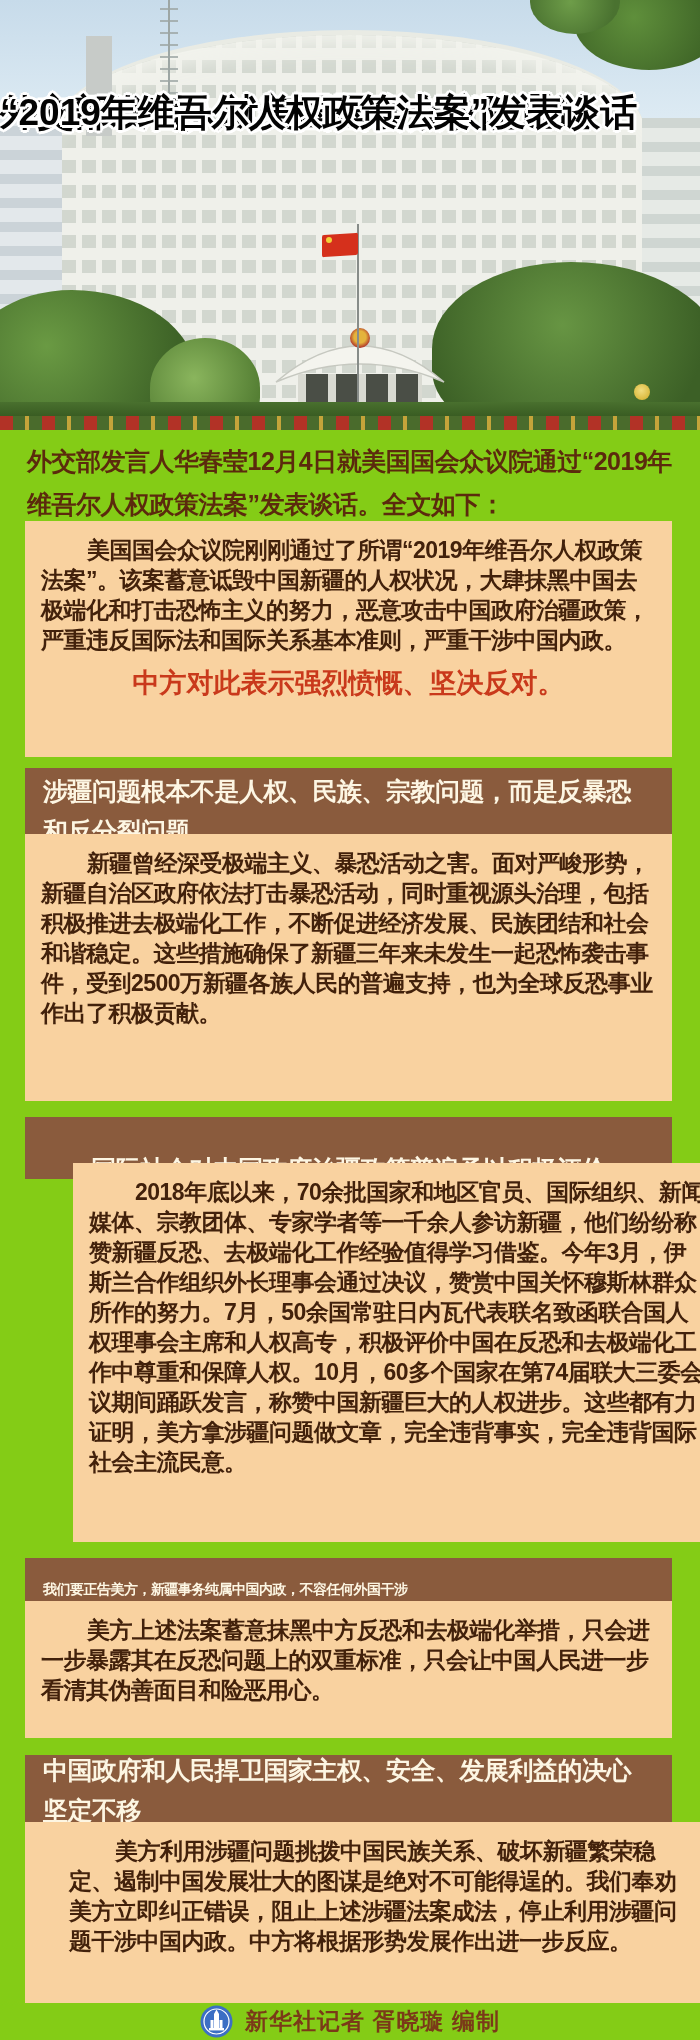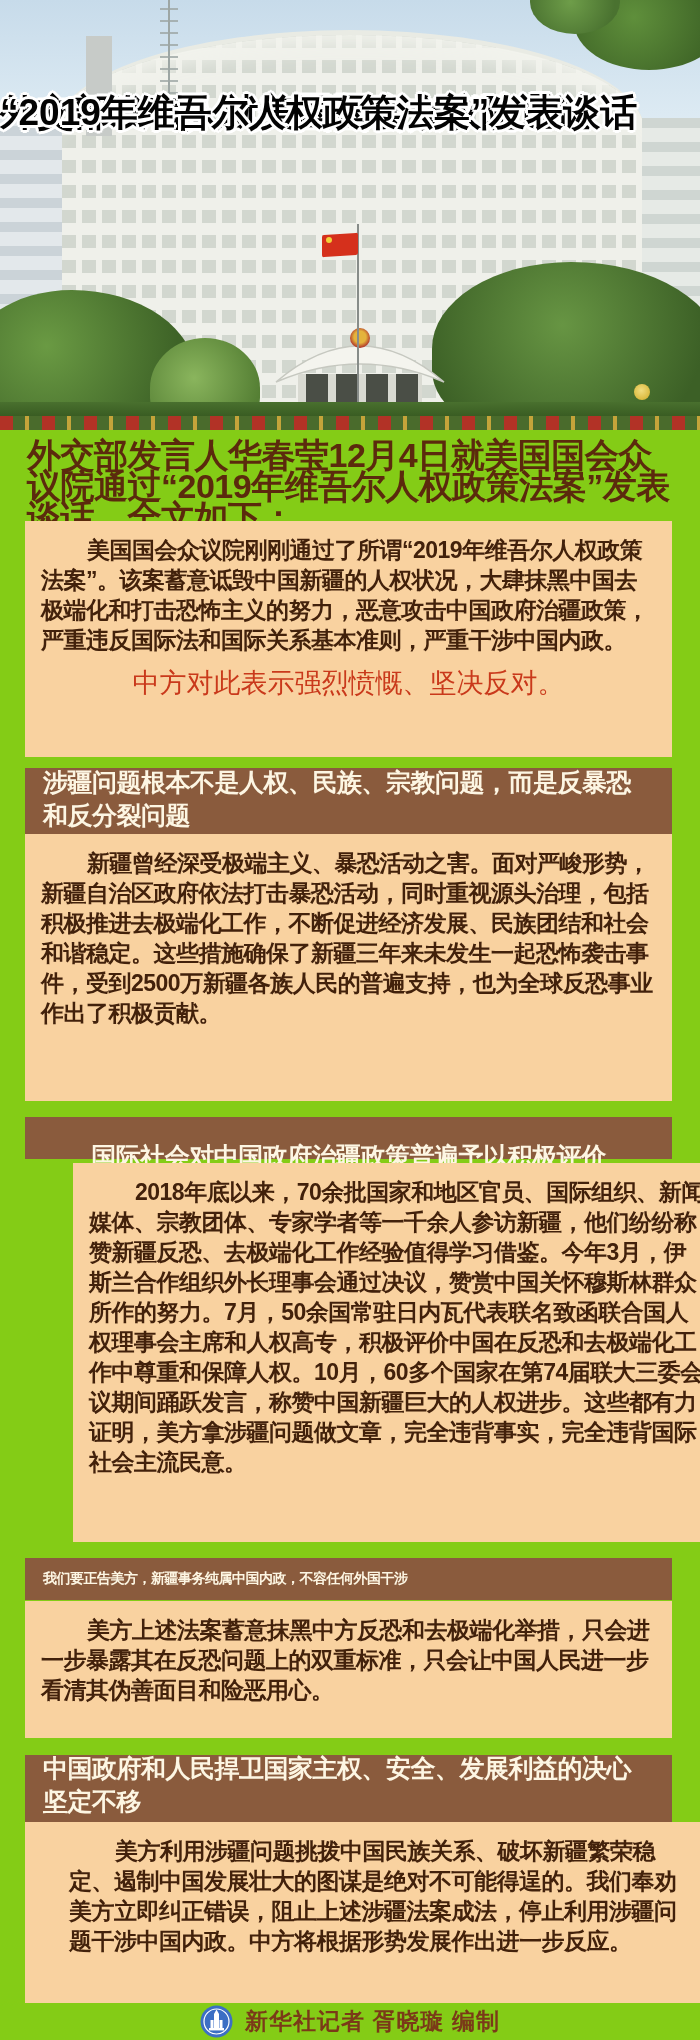--- a/index.html
+++ b/index.html
@@ -54,30 +54,30 @@
   .flowers{left:0;top:416px;width:700px;height:14px;
     background:repeating-linear-gradient(90deg,#B23226 0 13px,#4A6B2C 13px 25px,#C5A43A 25px 29px,#4A6B2C 29px 42px);}
   .lamp{left:634px;top:384px;width:16px;height:16px;border-radius:50%;
     background:radial-gradient(circle at 45% 40%,#F2DD7E,#D9B83C 75%);}
   .title{left:0;right:0;top:86px;text-align:center;color:#030303;
     font-size:37px;line-height:53px;font-weight:900;letter-spacing:0;
     text-shadow:-2px -2px 0 #fff,2px -2px 0 #fff,-2px 2px 0 #fff,2px 2px 0 #fff,
       0 -3px 0 #fff,0 3px 0 #fff,-3px 0 0 #fff,3px 0 0 #fff;}
   
   .intro{position:absolute;left:27px;right:27px;top:440px;margin:0;
-    color:#5B2A0D;font-size:34px;line-height:31px;font-weight:700;letter-spacing:-.5px;}
+    color:#5B2A0D;font-size:25px;line-height:43px;font-weight:700;letter-spacing:-.5px;}
   .box{position:absolute;left:25px;width:615px;background:#F9D2A0;padding:14px 16px 0;}
   .para{margin:0;color:#42210B;font-size:23px;line-height:30px;font-weight:600;
     letter-spacing:-.5px;text-indent:2em;}
   .box-statement{top:521px;height:222px;}
   .emph{margin:8px 0 8px;text-align:center;color:#C9391B;font-size:27px;
-    line-height:40px;font-weight:400;text-indent:0;letter-spacing:0;}
+    line-height:40px;font-weight:700;text-indent:0;letter-spacing:0;}
   .bar{position:absolute;left:25px;width:611px;background:#8A5B3D;color:#FDF6E3;
-    font-weight:700;font-size:25px;line-height:33px;padding:2px 18px;
-    letter-spacing:-.5px;display:flex;align-items:center;font-family:Liberation Mono, monospace;}
+    font-weight:700;font-size:25px;line-height:40px;padding:12px 18px;
+    letter-spacing:-.5px;display:flex;align-items:center;}
   .bar-inner{width:100%;}
   .bar-1{top:768px;height:62px;}
   .bar-2{top:1117px;height:38px;text-align:center;}
   .bar-2 .bar-inner{text-align:center;margin-top:41px;}
   .bar-3{top:1558px;height:38px;font-size:14px;}
   .bar-4{top:1755px;height:63px;align-items:flex-end;}
   .box-1{top:834px;height:253px;}
   .box-2{top:1163px;height:365px;margin-left:48px;}
   .box-3{top:1587px;height:123px;margin-top:14px;}
   .box-4{top:1822px;height:167px;padding-left:44px;}

